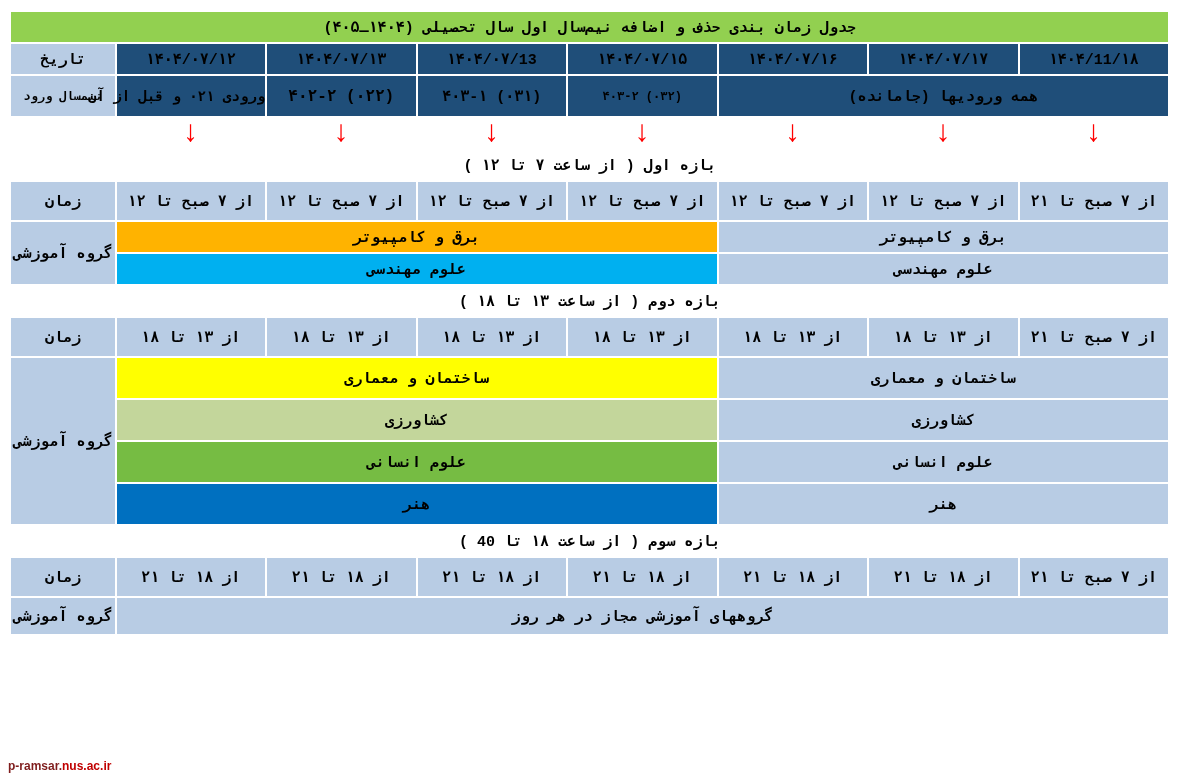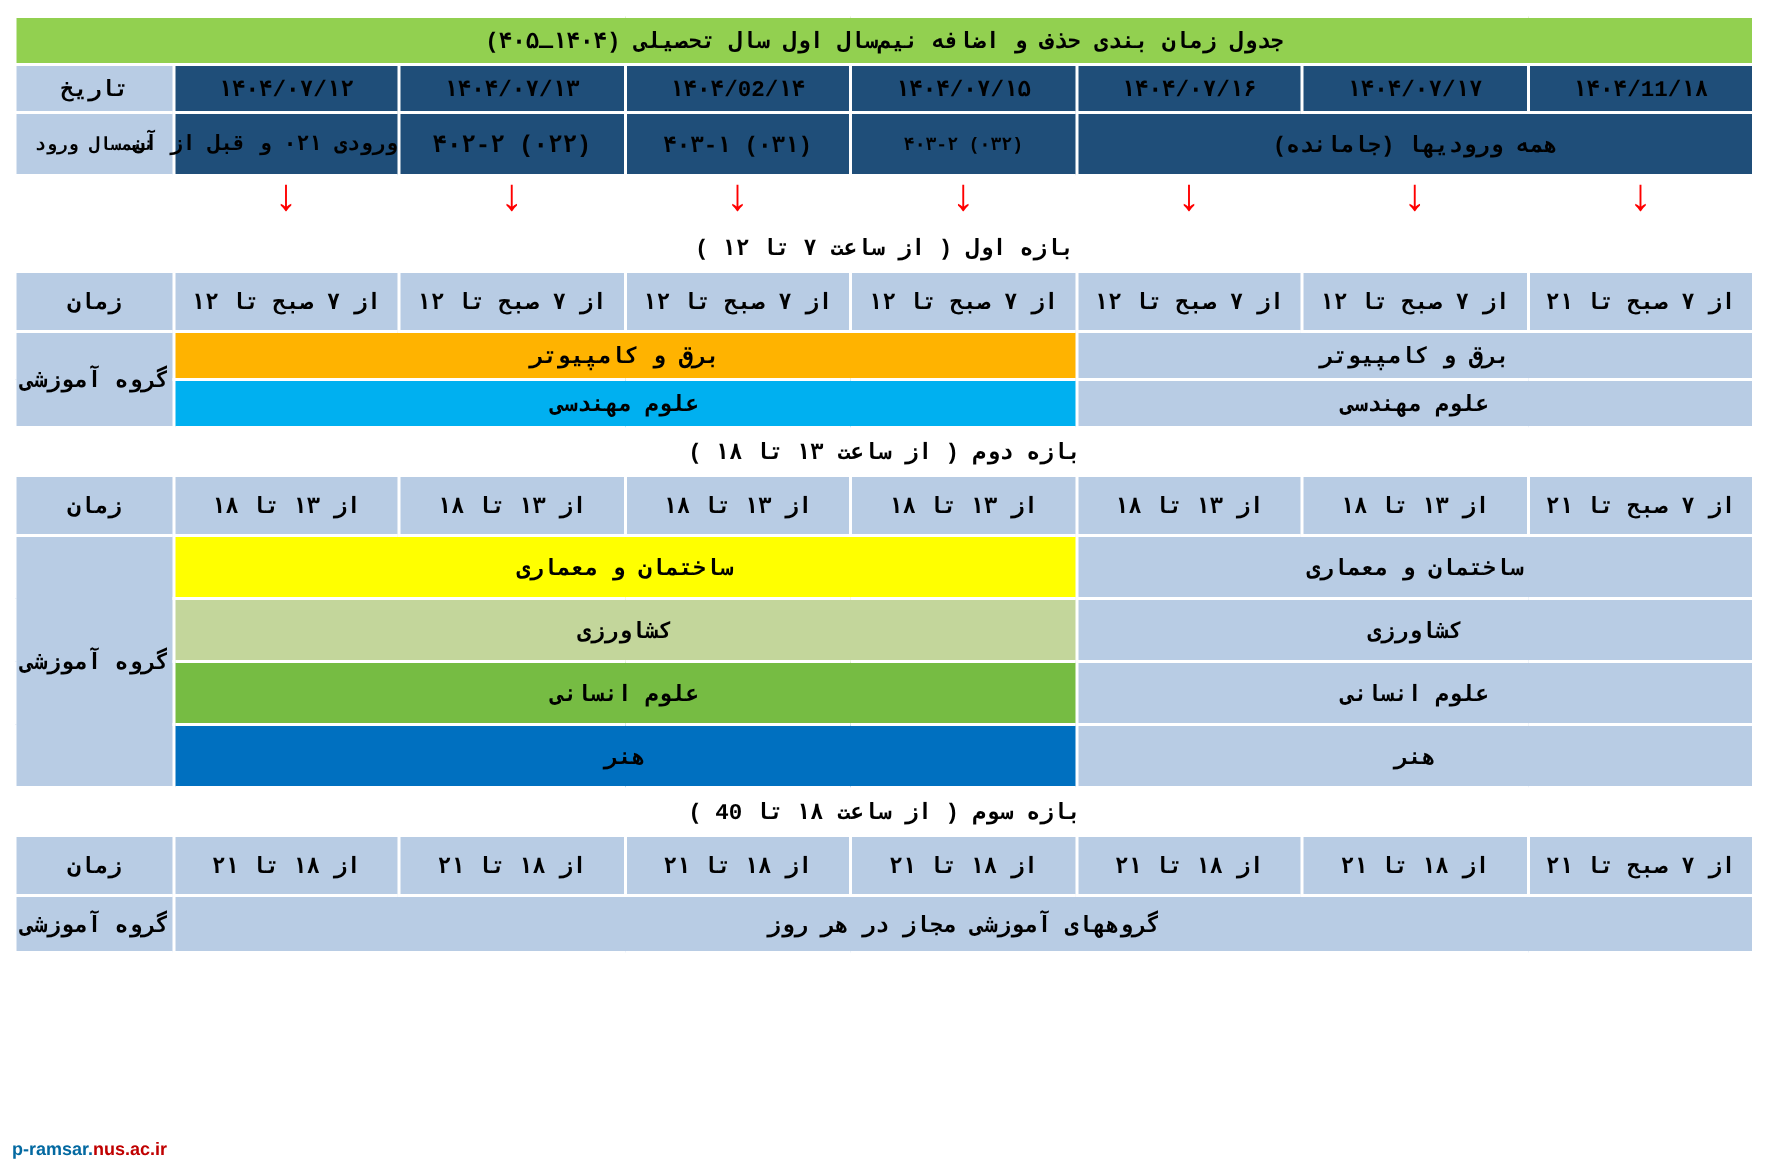--- a/index.html
+++ b/index.html
@@ -72,21 +72,21 @@
     font-weight:bold;
   }
   .footer-note{
     position:absolute;
     left:8px;bottom:4px;
     font-family:"Liberation Sans",sans-serif;
     font-size:12px;
     font-weight:bold;
     direction:ltr;
   }
-  .footer-note .blk{color:#0369a1;}
+  .footer-note .blk{color:#7f1d1d;}
   .footer-note .red{color:#c00000;margin-top:36px;}
   .bars td{height:29px;}
 </style>
 </head>
 <body>
 
 <div class="sheet">
   <table class="grid">
     <colgroup>
       <col class="day">
@@ -102,21 +102,21 @@
 
       <tr>
         <td class="title-cell" colspan="8">جدول زمان بندی حذف و اضافه نیم‌سال اول سال تحصیلی (۱۴۰۴ـ۴۰۵)</td>
       </tr>
 
       <tr>
         <td class="navy-date">۱۴۰۴/11/۱۸</td>
         <td class="navy-date">۱۴۰۴/۰۷/۱۷</td>
         <td class="navy-date">۱۴۰۴/۰۷/۱۶</td>
         <td class="navy-date">۱۴۰۴/۰۷/۱۵</td>
-        <td class="navy-date">۱۴۰۴/02/۱۴</td>
+        <td class="navy-date">۱۴۰۴/۰۷/13</td>
         <td class="navy-date">۱۴۰۴/۰۷/۱۳</td>
         <td class="navy-date">۱۴۰۴/۰۷/۱۲</td>
         <td class="lbl">تاریخ</td>
       </tr>
 
       <tr>
         <td class="navy" colspan="3" style="height:40px;font-size:15px;">همه ورودیها (جامانده)</td>
         <td class="navy" style="height:40px;font-size:12px;">(۰۳۲) ۴۰۳-۲</td>
         <td class="navy" style="height:40px;font-size:15px;">(۰۳۱) ۴۰۳-۱</td>
         <td class="navy" style="height:40px;font-size:16px;">(۰۲۲) ۴۰۲-۲</td>

